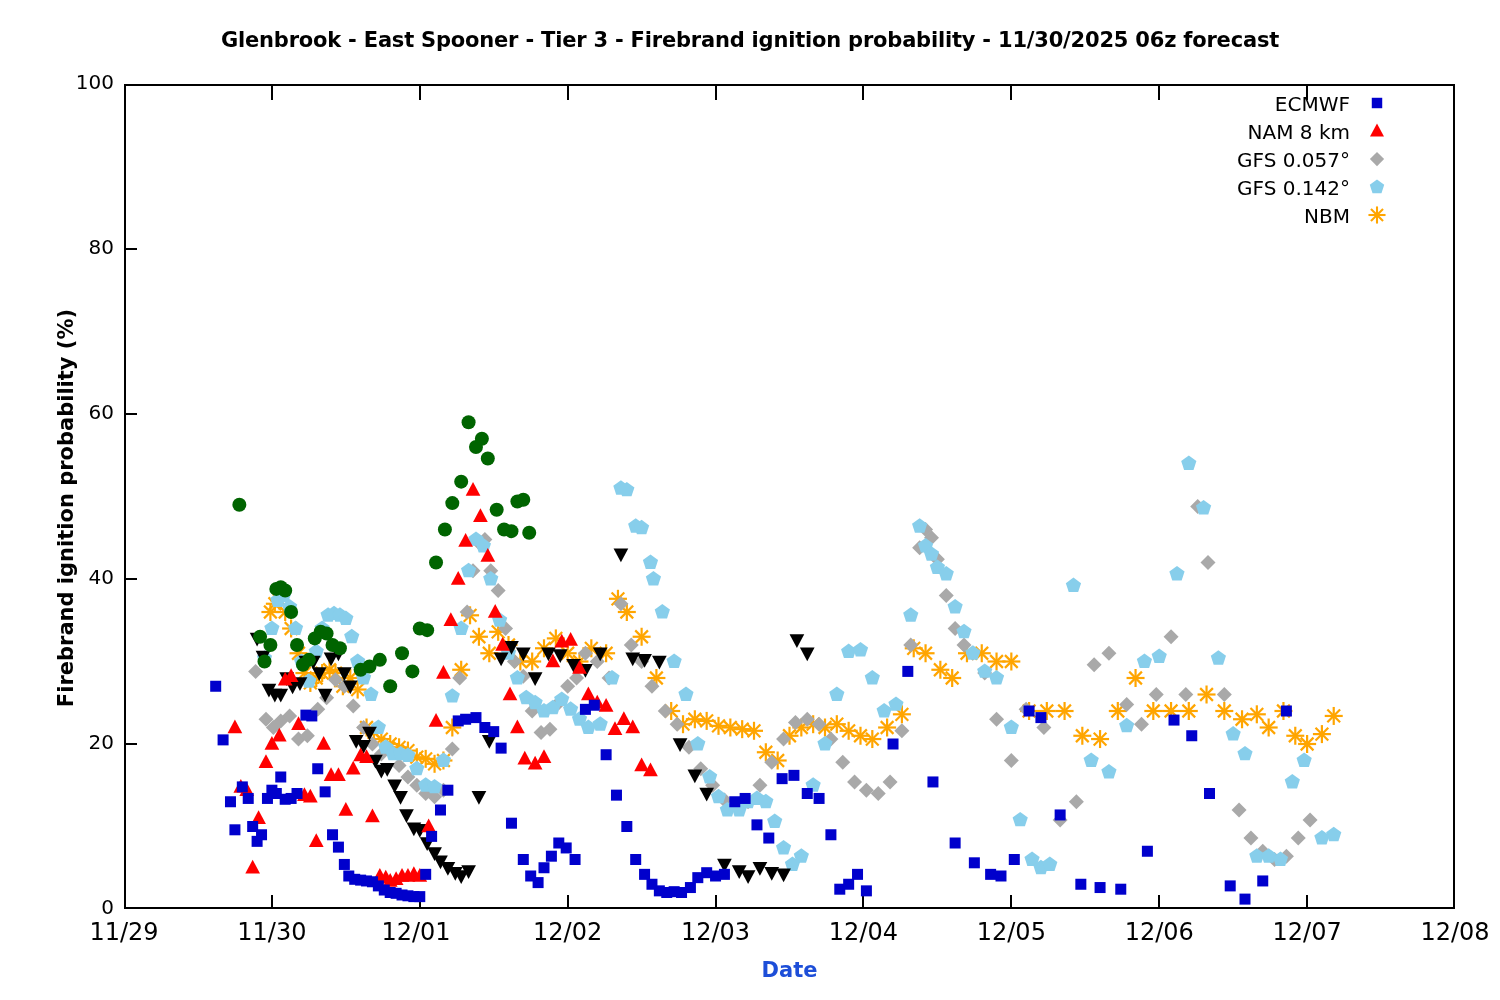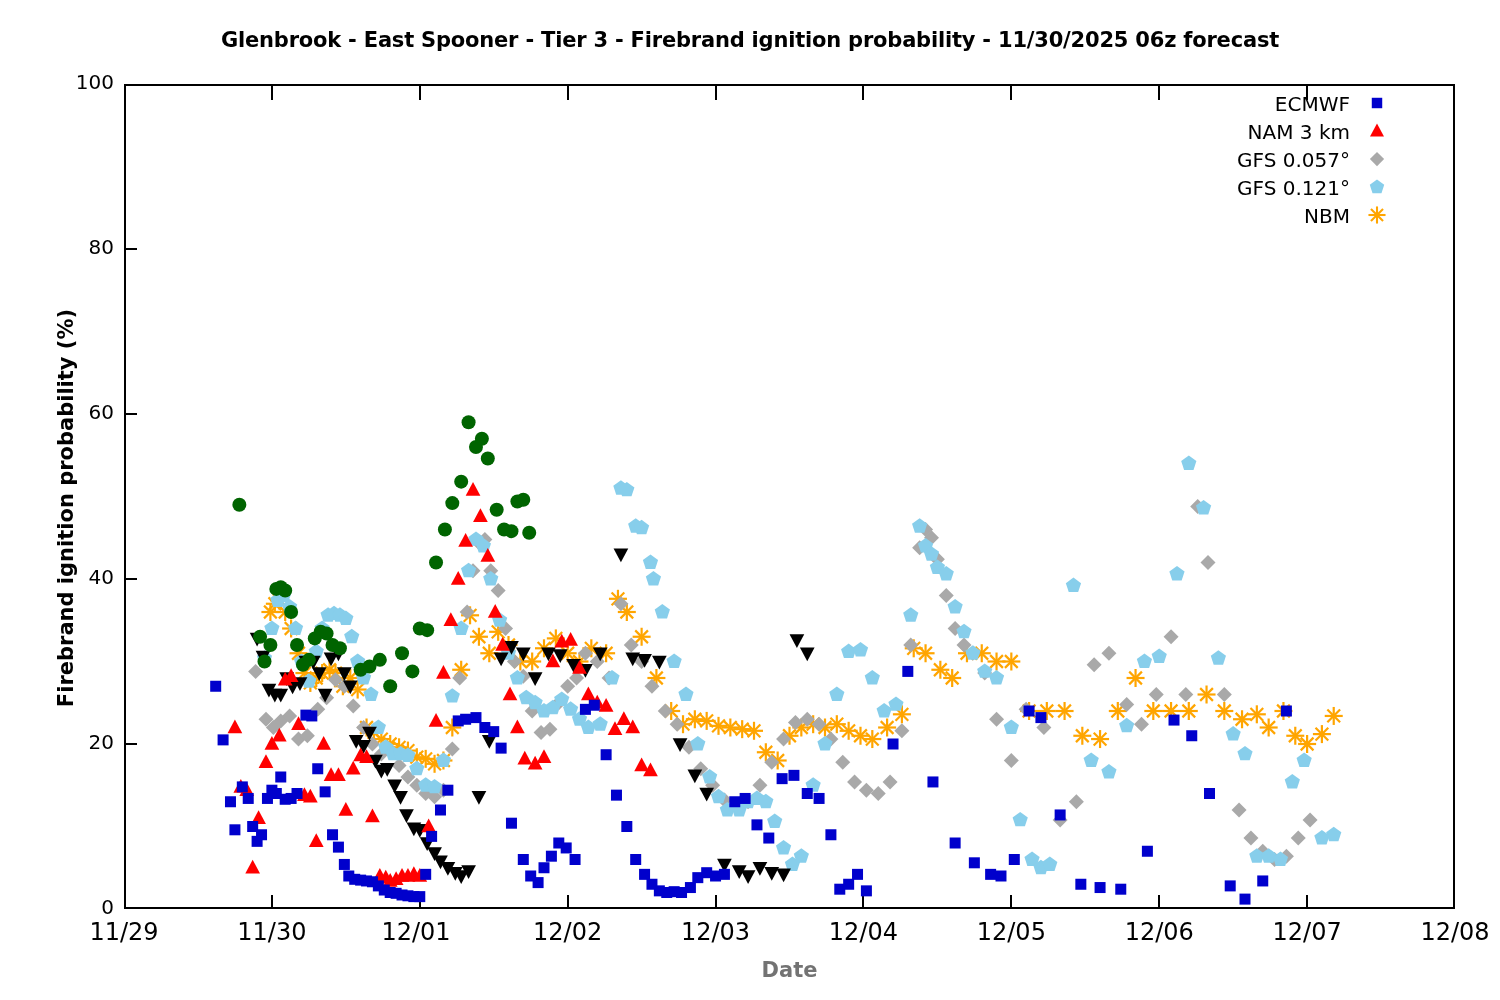--- a/index.html
+++ b/index.html
@@ -17,21 +17,21 @@
   #y-axis-label{
     position:absolute;
     left:-214px;top:496px;
     width:560px;text-align:center;
     font-size:21px;font-weight:bold;color:#000;
     transform:rotate(-90deg);transform-origin:center center;
     font-family:"DejaVu Sans", sans-serif;
   }
   #x-axis-label{
     position:absolute;left:124px;top:958px;width:1331px;text-align:center;
-    font-size:21px;font-weight:bold;color:#737373;
+    font-size:21px;font-weight:bold;color:#1d4ed8;
     font-family:"DejaVu Sans", sans-serif;
   }
   #plot-frame{
     position:absolute;left:124px;top:84px;width:1331px;height:825px;
     border:2px solid #000;box-sizing:border-box;background:transparent;
   }
   .ytick-label{
     position:absolute;right:1386px;width:120px;text-align:right;
     font-size:20px;color:#000;font-family:"DejaVu Sans", sans-serif;
   }
@@ -1155,37 +1155,37 @@
   <div id="legend">
       <div class="legend-row">
         <span class="legend-label">ECMWF</span>
         <span class="legend-marker">
           <svg width="26" height="22">
             <rect x="7.775" y="5.775" width="10.45" height="10.45" fill="#0000cc"></rect>
           </svg>
         </span>
       </div>
       <div class="legend-row">
-        <span class="legend-label">NAM 3 km</span>
+        <span class="legend-label">NAM 8 km</span>
         <span class="legend-marker">
           <svg width="26" height="22">
             <polygon points="13,3.4000000000000004 6.008,16.472 19.992,16.472" fill="#ff0000"></polygon>
           </svg>
         </span>
       </div>
       <div class="legend-row">
         <span class="legend-label">GFS 0.057°</span>
         <span class="legend-marker">
           <svg width="26" height="22">
             <polygon points="13,3.875 20.125,11 13,18.125 5.875,11" fill="#a9a9a9"></polygon>
           </svg>
         </span>
       </div>
       <div class="legend-row">
-        <span class="legend-label">GFS 0.121°</span>
+        <span class="legend-label">GFS 0.142°</span>
         <span class="legend-marker">
           <svg width="26" height="22">
             <polygon points="13.00,3.40 20.23,8.65 17.47,17.15 8.53,17.15 5.77,8.65" fill="#87ceeb"></polygon>
           </svg>
         </span>
       </div>
       <div class="legend-row">
         <span class="legend-label">NBM</span>
         <span class="legend-marker">
           <svg width="26" height="22">

